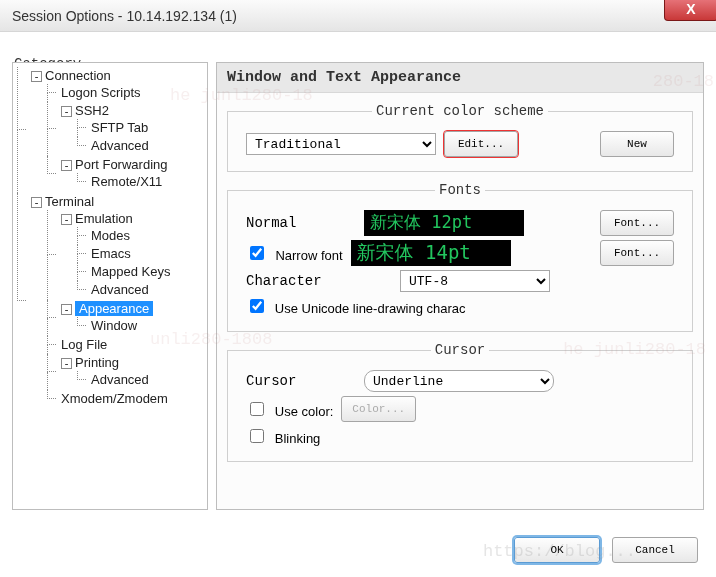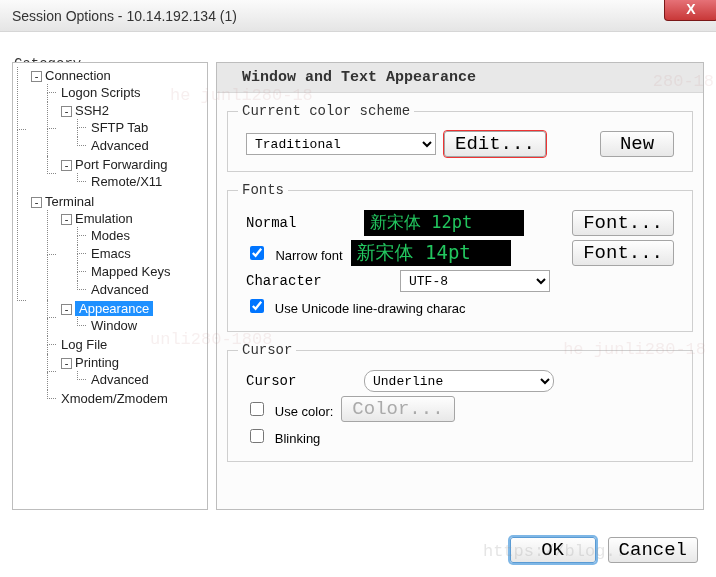--- a/index.html
+++ b/index.html
@@ -11,30 +11,30 @@
 .tree-wrap { position: absolute; left: 12px; top: 62px; width: 196px; height: 448px; border: 1px solid #bdbdbd; background: #fff; overflow: hidden; padding: 4px 2px; }
 .tree ul { list-style: none; margin: 0; padding-left: 16px; }
 .tree > ul { padding-left: 2px; }
 .tree li { position: relative; padding: 1px 0 1px 14px; white-space: nowrap; font-family: "Courier New", monospace; font-size: 13px; color: #222; }
 .tree li::before { content: ""; position: absolute; left: 0; top: 0; bottom: 50%; width: 8px; border-left: 1px dotted #888; border-bottom: 1px dotted #888; }
 .tree li::after { content: ""; position: absolute; left: 0; top: 50%; bottom: 0; border-left: 1px dotted #888; }
 .tree li:last-child::after { display: none; }
 .tree .tg { display: inline-block; width: 11px; height: 11px; border: 1px solid #888; background: #fff; text-align: center; line-height: 9px; font-size: 11px; margin-right: 3px; vertical-align: 0px; font-family: monospace;}
 .tree .sel { background: #1e90ff; color: #fff; padding: 0 4px; margin-top: 48px; }
 .rpanel { position: absolute; left: 216px; top: 62px; right: 12px; height: 448px; border: 1px solid #bdbdbd; background: #fcfcfc; }
-.rhead { background: #e8e8e8; padding: 6px 25px; font-family: "Courier New", monospace; font-size: 15px; font-weight: bold; color: #333; border-bottom: 1px solid #d8d8d8;}
+.rhead { background: #e8e8e8; padding: 6px 10px; font-family: "Courier New", monospace; font-size: 15px; font-weight: bold; color: #333; border-bottom: 1px solid #d8d8d8;}
 fieldset.grp { border: 1px solid #cfcfcf; margin: 10px; padding: 8px 10px 10px; }
-fieldset.grp legend { font-family: "Courier New", monospace; font-size: 14px; color: #333; padding: 0 4px; }
+fieldset.grp legend { font-family: "Courier New", monospace; font-size: 14px; color: #333; padding: 0 4px; text-align: center; }
 .row { display: flex; align-items: center; margin: 4px 8px; gap: 8px; }
 .lbl { font-family: "Courier New", monospace; font-size: 14px; min-width: 110px; }
 select, input.txt { border: 1px solid #a7a7a7; background: #fff; height: 22px; padding: 1px 4px; font-family: "Courier New", monospace; font-size: 13px; }
 select.scheme { width: 190px; }
 select.enc { width: 150px; }
 select.cursor { width: 190px; border-radius: 10px; }
-.btn { display: inline-flex; align-items: center; justify-content: center; min-width: 74px; height: 24px; border: 1px solid #a5a5a5; border-radius: 3px; background: linear-gradient(#fefefe,#e8e8e8); font-family: "Courier New", monospace; font-size: 19px; cursor: pointer; padding: 12px 10px;}
+.btn { display: inline-flex; align-items: center; justify-content: center; min-width: 74px; height: 24px; border: 1px solid #a5a5a5; border-radius: 3px; background: linear-gradient(#fefefe,#e8e8e8); font-family: "Courier New", monospace; font-size: 11px; cursor: pointer; padding: 12px 10px;}
 .font-prev { display: inline-block; width: 160px; height: 26px; background: #000; color: #22c55e; font-size: 17px; line-height: 24px; padding-left: 6px; font-family: "NSimSun", "SimSun", monospace; }
 .font-prev.lg { font-size: 19px; }
 input[type=checkbox] { width: 14px; height: 14px; }
 .hl-red { outline: 1px solid #e33; outline-offset: 0; }
 .btnbar { position: absolute; right: 18px; bottom: 14px; display: flex; gap: 12px; }
 .btnbar .btn.primary { box-shadow: 0 0 0 2px #7fb7e6; border-color: #5a9bd4; }
 .watermark { position: absolute; color: rgba(200,140,140,0.14); font-size: 17px; font-family: "Courier New", monospace; pointer-events: none; transform: rotate(0deg);}
 .mono { font-family: "Courier New", monospace; }
 </style>
 </head>

